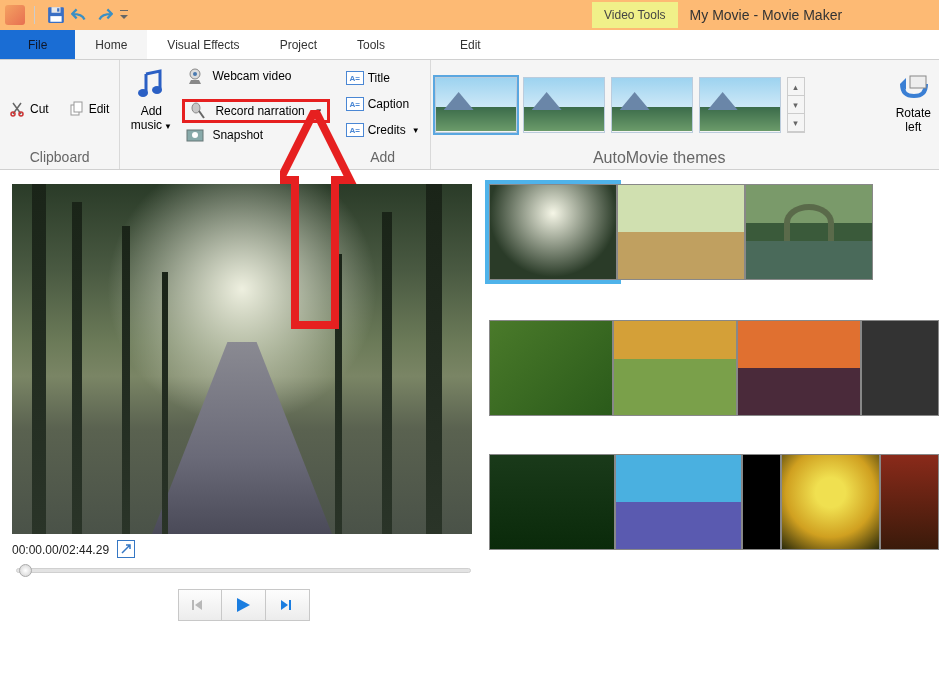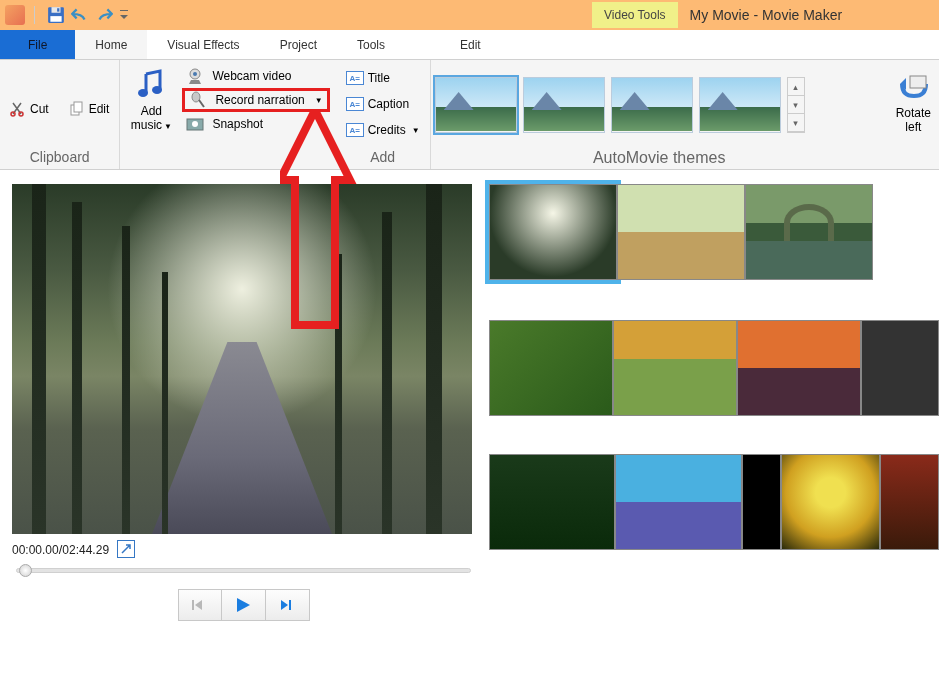--- a/index.html
+++ b/index.html
@@ -37,21 +37,21 @@
 
 
 .big-btn2 { display: flex; flex-direction: column; align-items: center; justify-content: flex-start; width: 70px; cursor: pointer; padding-top: 4px; }
 .big-btn2 .ico { width: 34px; height: 34px; }
 .big-btn2 .lbl { text-align: center; line-height: 1.2; margin-top: 2px; }
 .drop-arrow { font-size: 8px; margin-left: 2px; }
 
 
 .item-row { display: flex; align-items: center; gap: 8px; padding: 2px 4px; cursor: pointer; height: 24px; }
 .item-row .ri { width: 18px; height: 18px; }
-.rec-narr { border: 3px solid #e62020; }
+.rec-narr { border: 3px solid #e62020; margin-top: 11px; }
 
 
 .tc-col { display: flex; flex-direction: column; gap: 2px; padding-top: 2px; }
 .tc-row { display: flex; align-items: center; gap: 4px; padding: 2px 4px; cursor: pointer; height: 24px; }
 .tc-row .tci { width: 18px; height: 14px; background: #fff; border: 1px solid #4a87d4; display: flex; align-items: center; justify-content: center; font-size: 8px; color: #4a87d4; font-weight: bold; }
 
 
 .themes { flex: 1; display: flex; flex-direction: column; padding: 4px 4px 2px 4px; }
 .themes-row { display: flex; gap: 6px; align-items: center; flex: 1; }
 .theme-thumb { width: 82px; height: 56px; border: 1px solid #bcd; cursor: pointer; position: relative; overflow: hidden; }

